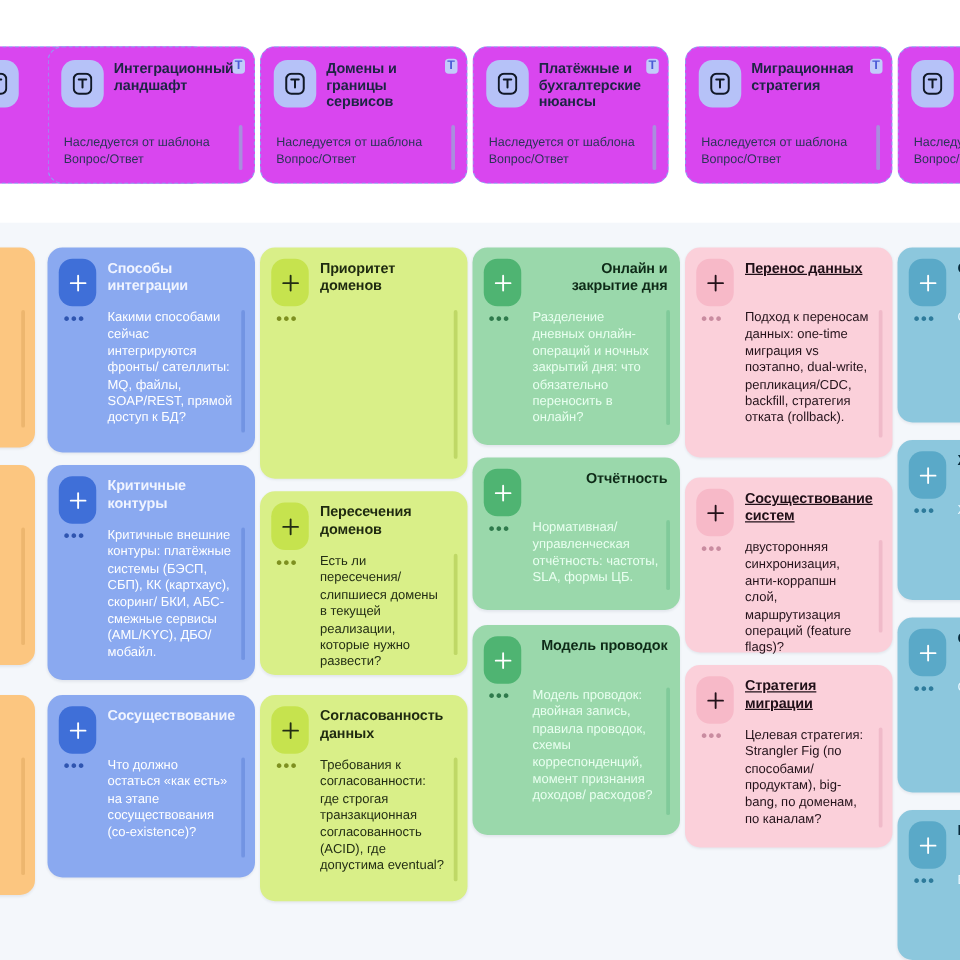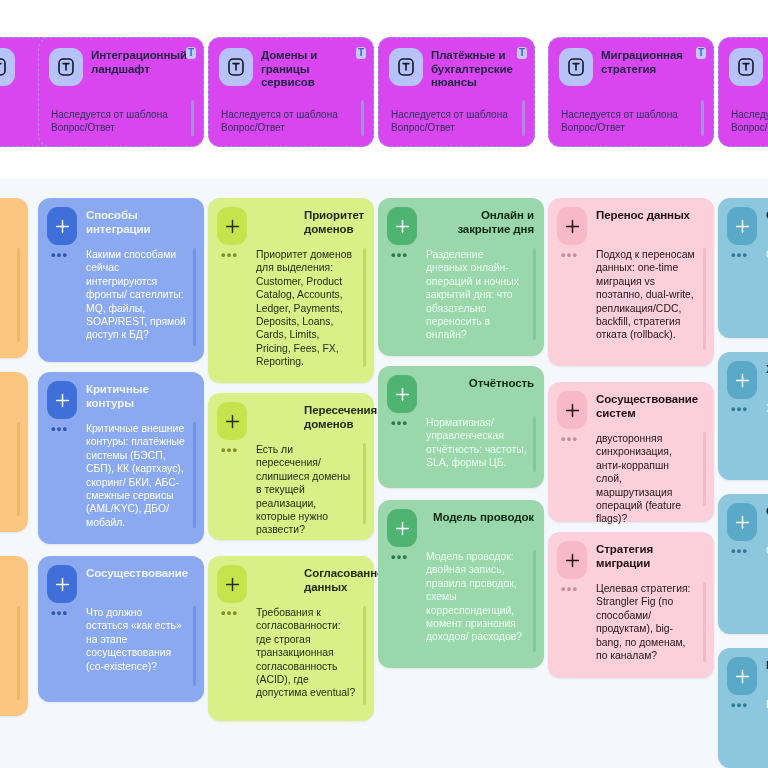--- a/index.html
+++ b/index.html
@@ -84,35 +84,35 @@
   
   .t-blue  {background:#8aa9f0;}
   .t-blue  .plus{background:#3f6fd8;}
   .t-blue  .c-title{color:#f0f4ff;}
   .t-blue  .c-body{color:#ffffff;}
   .t-blue  .dots{color:#2f55b0;}
   .t-blue  .c-bar{background:#5f84d8;}
 
   .t-lime  {background:#d9ef88;}
   .t-lime  .plus{background:#c6e34e;}
-  .t-lime  .c-title{color:#1f2a10;margin-left:48px;}
+  .t-lime  .c-title{color:#1f2a10;}
   .t-lime  .c-body{color:#232e14;}
   .t-lime  .dots{color:#7e9020;}
   .t-lime  .c-bar{background:#a9c44a;}
 
   .t-green {background:#9ad8ab;}
   .t-green .plus{background:#4fb472;}
   .t-green .c-title{color:#0e2a17;text-align:right;}
   .t-green .c-body{color:#e9fff0;}
   .t-green .dots{color:#2f7a4c;}
   .t-green .c-bar{background:#6cc08c;}
 
   .t-pink  {background:#fbd0da;}
   .t-pink  .plus{background:#f7b9c8;}
-  .t-pink  .c-title{color:#201018;}
+  .t-pink  .c-title{color:#201018;text-decoration:underline;}
   .t-pink  .c-body{color:#23121a;}
   .t-pink  .dots{color:#c98ca0;}
   .t-pink  .c-bar{background:#e8a8bb;}
 
   .t-cyan  {background:#8cc7dd;}
   .t-cyan  .plus{background:#5aa9c8;}
   .t-cyan  .c-title{color:#06293a;}
   .t-cyan  .c-body{color:#eaf8ff;}
   .t-cyan  .dots{color:#2e7b9b;}
 
@@ -261,21 +261,20 @@
         <div class="c-bar" style="height:80px"></div>
       </div>
       <div class="card t-lime" style="left: 208px; width: 166px; top: 198px; height: 185px;">
         <div class="plus">
           <svg width="15" height="15" viewBox="0 0 15 15" aria-hidden="true">
             <path d="M7.5 1.6v11.8M1.6 7.5h11.8" stroke="#232e14" stroke-width="1.5" stroke-linecap="round"></path>
           </svg>
         </div>
         <div class="dots">•••</div>
         <div class="c-title">Приоритет доменов</div>
-        <div class="c-body">Приоритет доменов для выделения: Customer, Product Catalog, Accounts, Ledger, Payments, Deposits, Loans, Cards, Limits, Pricing, Fees, FX, Reporting.</div>
         <div class="c-bar" style="height:119px"></div>
       </div>
       <div class="card t-lime" style="left: 208px; width: 166px; top: 393px; height: 147px;">
         <div class="plus">
           <svg width="15" height="15" viewBox="0 0 15 15" aria-hidden="true">
             <path d="M7.5 1.6v11.8M1.6 7.5h11.8" stroke="#232e14" stroke-width="1.5" stroke-linecap="round"></path>
           </svg>
         </div>
         <div class="dots">•••</div>
         <div class="c-title">Пересечения доменов</div>

